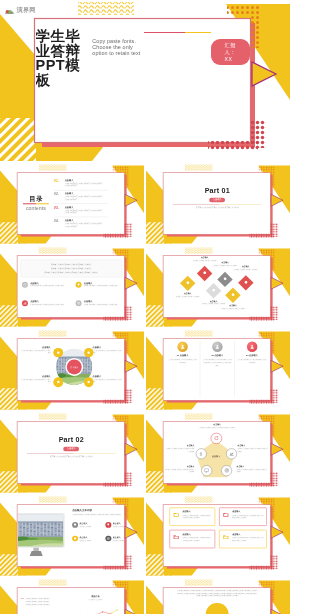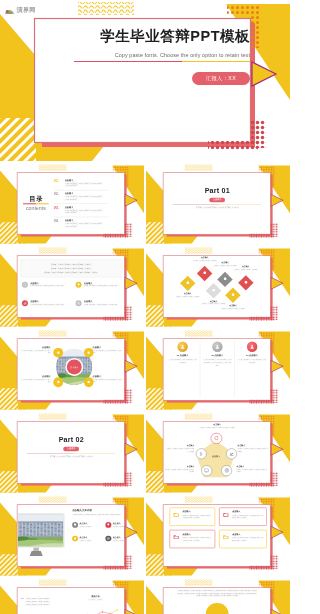--- a/index.html
+++ b/index.html
@@ -18,21 +18,21 @@
 .stage{position:absolute;left:35.5px;top:19.5px;width:214.5px;height:122.5px;overflow:hidden}
 .s-sm .stage{left:17.6px;top:9.7px;width:106.5px;height:60.8px}
 .s-sm .scaler{width:214.5px;height:122.5px;transform-origin:0 0;transform:scale(0.4966)}
 .s-big .scaler{width:214.5px;height:122.5px}
 
 
 .logo{position:absolute;left:5px;top:5.5px;display:flex;align-items:center;gap:2.5px;z-index:40}
 .logo-txt{font-size:6.2px;color:#a3a3a3;letter-spacing:.2px;font-weight:700}
 
 
-.cover{width:100%;height:100%;display:flex;flex-direction:column;align-items:flex-end;padding-top:9.5px}
+.cover{width:100%;height:100%;display:flex;flex-direction:row;align-items:flex-start;padding-top:9.5px}
 .cov-title{font-size:14.5px;font-weight:700;color:#1f1f1f;letter-spacing:.5px;line-height:1}
 .cov-sub{font-size:5.4px;color:#6a6a6a;margin-top:8.5px;letter-spacing:.1px}
 .cov-line{width:176px;height:1.1px;margin-top:3px;background:linear-gradient(to right,#E0506A 0 61.5%,#F2C21D 61.5% 100%)}
 .cov-pill{margin-top:10px;background:#E4606B;color:#fff;font-size:5.2px;border-radius:9px;padding:3.2px 14px;letter-spacing:.4px}
 
 
 .toc{display:flex;height:100%;align-items:center}
 .toc-left{width:72px;flex:none;display:flex;flex-direction:column;align-items:center}
 .toc-mu{font-size:12.8px;font-weight:700;color:#2b2b2b;letter-spacing:1.4px;text-indent:1.4px;line-height:1}
 .toc-rule{width:52px;height:1.8px;margin-top:2.5px;background:linear-gradient(to right,#D94A52 0 50%,#F2C21D 50% 100%)}

